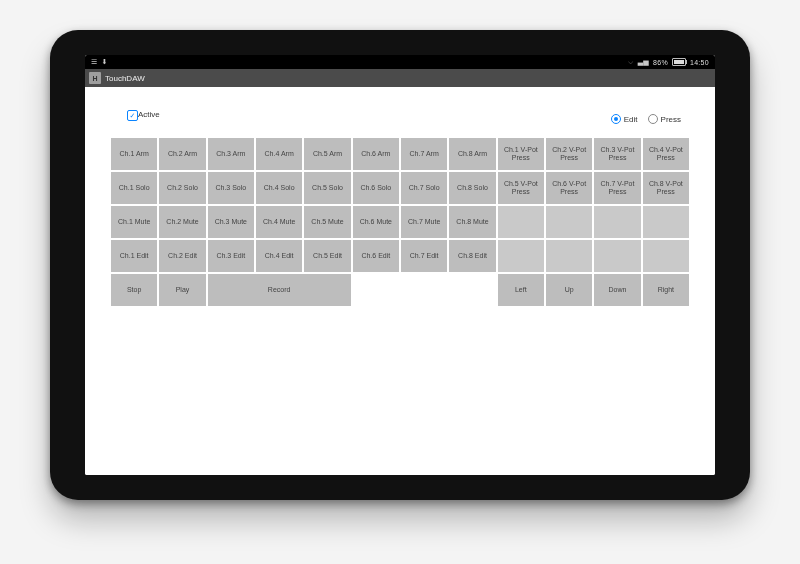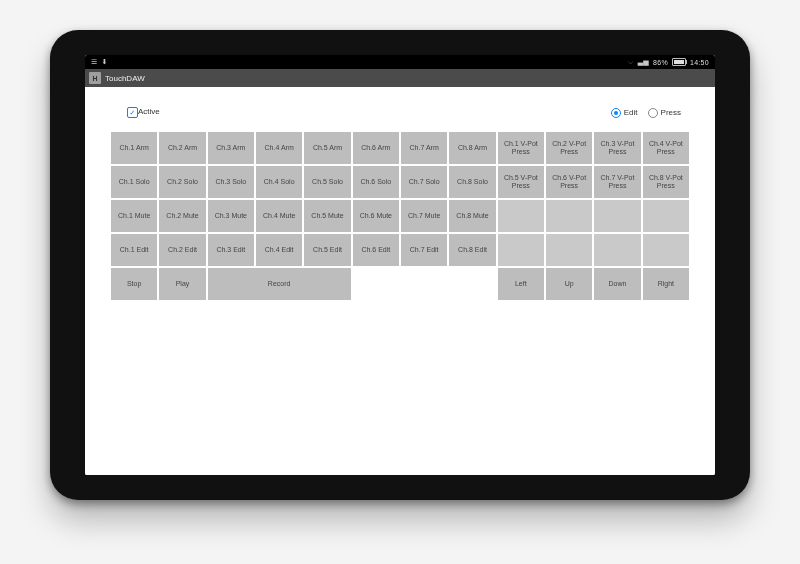--- a/index.html
+++ b/index.html
@@ -42,21 +42,21 @@
     width:9px;height:9px;border:1px solid #0a84ff;border-radius:2px;
     display:flex;align-items:center;justify-content:center;color:#0a84ff;font-size:7px;line-height:1;
   }
   .radio{
     width:8px;height:8px;border:1px solid #888;border-radius:50%;
     display:inline-flex;align-items:center;justify-content:center;margin-right:3px;
   }
   .radio.sel{border-color:#0a84ff;}
   .radio.sel::after{content:"";width:4px;height:4px;background:#0a84ff;border-radius:50%;}
   .modes{display:flex;align-items:center;gap:10px;}
-  .modes label{display:flex;align-items:center;}
+  .modes label{display:flex;align-items:center;margin-top:7px;}
   .grid{
     display:grid;
     grid-template-columns:repeat(12,1fr);
     grid-auto-rows:32px;
     gap:2px;
   }
   .cell{
     background:#bdbdbd;color:#444;font-size:7px;
     display:flex;align-items:center;justify-content:center;
     text-align:center;line-height:1.1;padding:1px;

